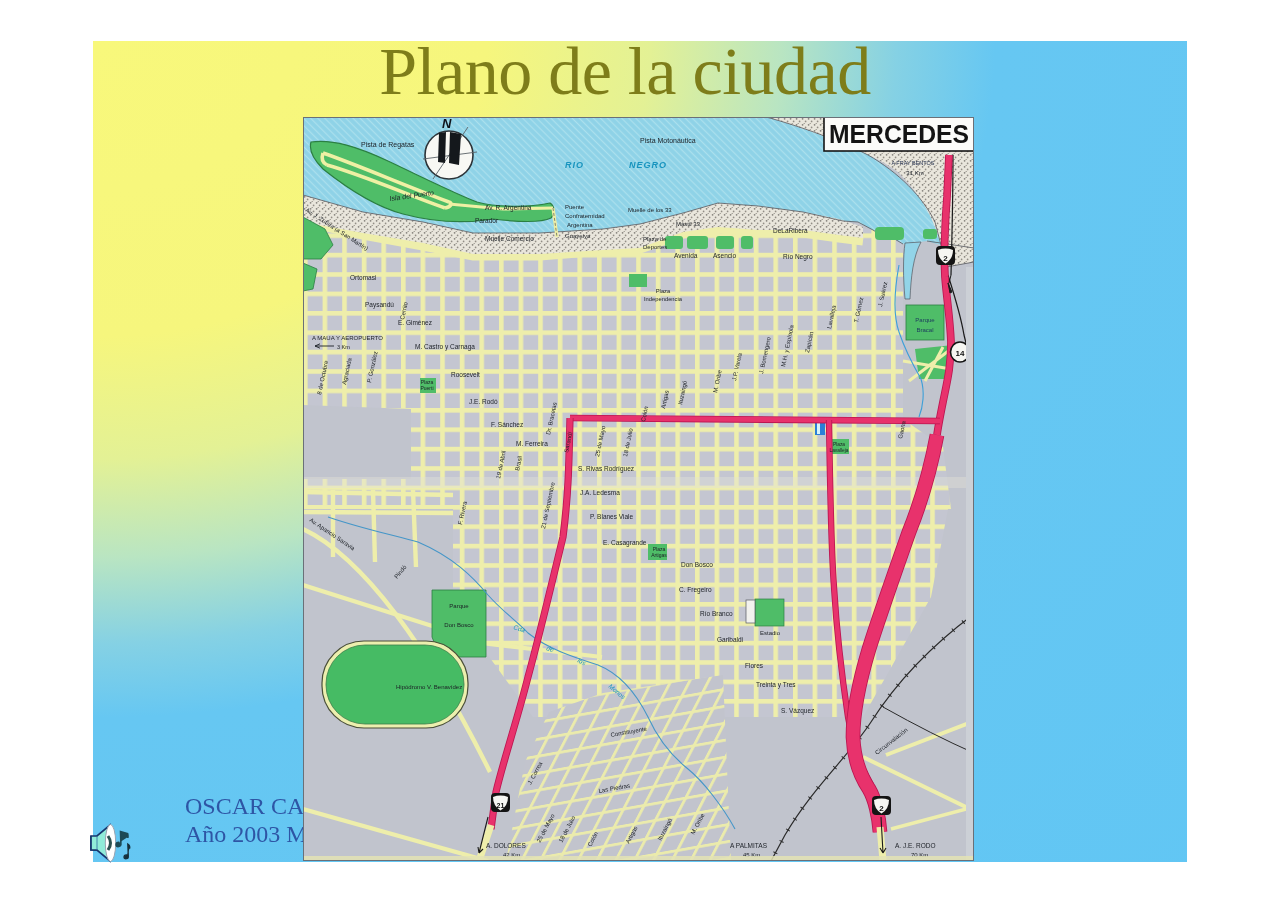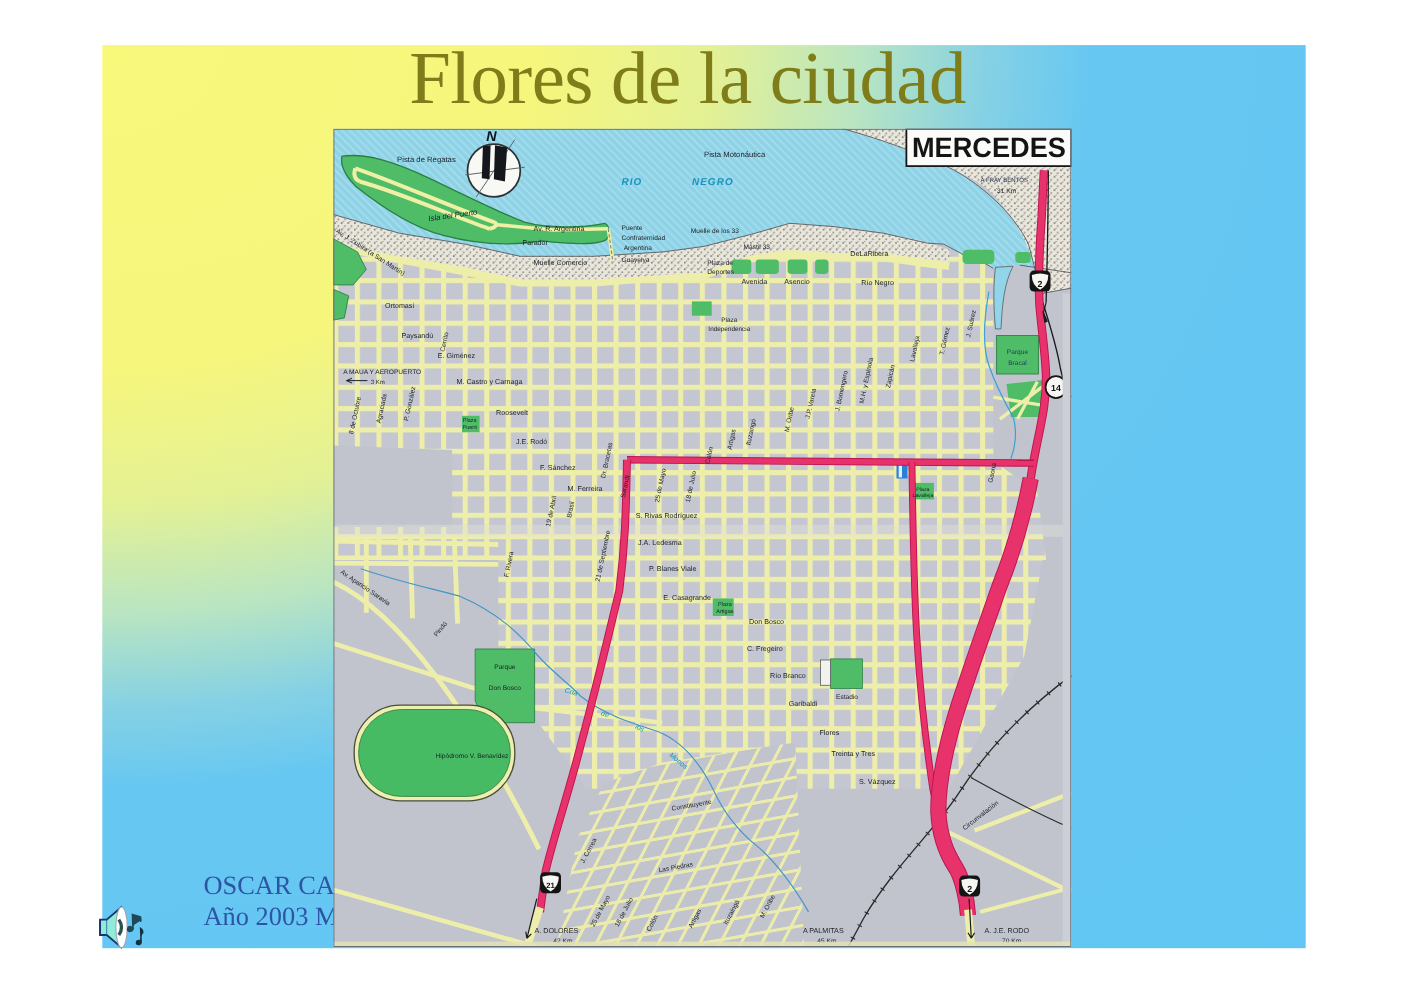--- a/index.html
+++ b/index.html
@@ -10,21 +10,21 @@
 #credit{position:absolute;left:92px;top:751px;font-family:"Liberation Serif",serif;
 font-size:24px;color:#2e55a5;line-height:28px;white-space:nowrap;}
 #mapwrap{position:absolute;left:210px;top:76px;width:671px;height:744px;}
 #spk{position:absolute;left:-4px;top:780px;width:45px;height:42px;}
 </style>
 </head>
 <body>
 
 <div id="slide">
 
-<div id="title">Flores de la ciudad</div>
+<div id="title">Plano de la ciudad</div>
 
 <div id="credit">OSCAR CABRERA GONZALEZ<br>Año 2003 Mercedes (R.O.U.)</div>
 
 <div id="mapwrap">
 <svg width="671" height="744" viewBox="0 0 671 744">
 <defs>
 <pattern id="grid" width="19.6" height="19.4" patternUnits="userSpaceOnUse">
 <rect width="19.6" height="19.4" fill="#c4c6d1"></rect>
 <rect x="0" y="0" width="19.6" height="4.6" fill="#eeeeab"></rect>
 <rect x="0" y="0" width="4.6" height="19.4" fill="#eeeeab"></rect>

